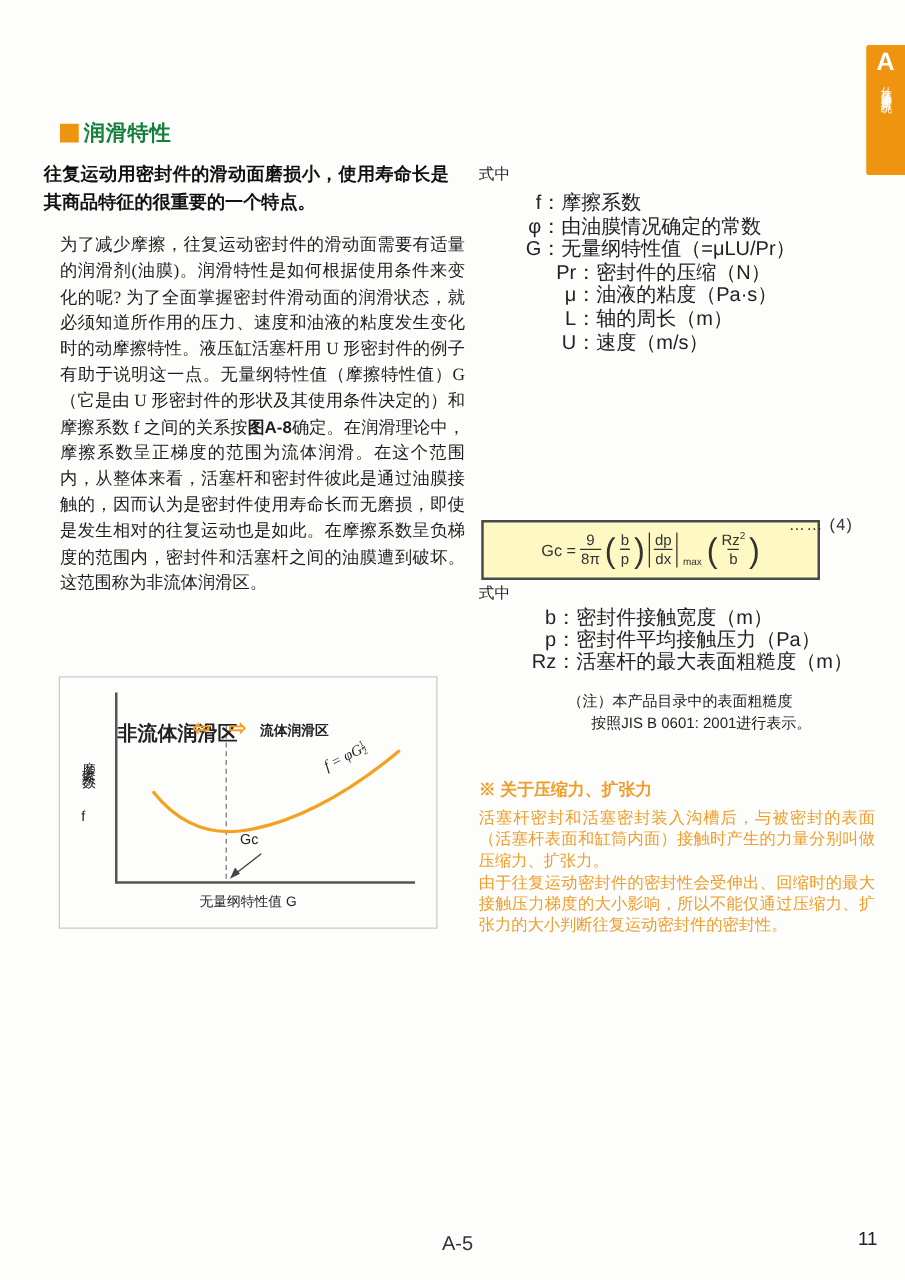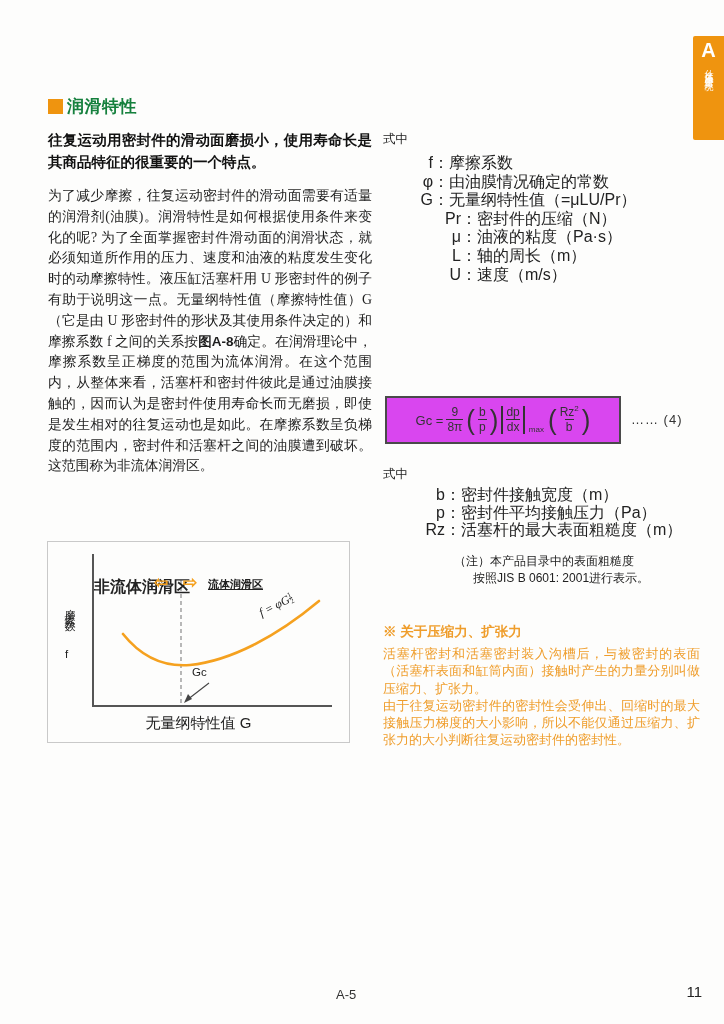--- a/index.html
+++ b/index.html
@@ -18,21 +18,21 @@
   .side-tab .vlabel{
     writing-mode:vertical-rl; color:rgba(255,255,255,.92);
     font-size:9px; letter-spacing:1.5px; margin-top:1px;
   }
   
   .title-row{ position:absolute; left:48px; top:95px; display:flex; align-items:center; gap:4px;}
   .title-sq{ width:15px; height:15px; background:#EF940F; }
   .title-text{ font-size:17px; font-weight:bold; color:#15803d; letter-spacing:.5px;}
   
   .intro{
-    position:absolute; left:48px; top:130px; width:324px;
+    position:absolute; left:35px; top:130px; width:324px;
     font-weight:bold; font-size:14.5px; line-height:21.5px; color:#111;
     text-align:justify;
   }
   .body-para{
     position:absolute; left:48px; top:186px; width:324px;
     font-family:"Liberation Serif", serif; font-size:13.8px; line-height:20.8px;
     text-align:justify; color:#1d1d1d;
   }
   .body-para b{ font-family:"Liberation Sans", sans-serif; font-size:13.5px;}
   
@@ -40,23 +40,23 @@
   .fig-box{
     position:absolute; left:47px; top:541px; width:303px; height:202px;
     border:1px solid #c9c9c9; background:#fdfdfc;
   }
   .fig-box svg{ position:absolute; left:0; top:0; }
   .fig-ylabel{
     position:absolute; left:14px; top:58px; writing-mode:vertical-rl;
     font-size:11px; letter-spacing:4px; color:#222;
   }
   .fig-ysym{ position:absolute; left:17px; top:106px; font-size:11.5px; color:#222;}
-  .fig-xlabel{ position:absolute; left:0; top:172px; width:100%; text-align:center; font-size:15px; color:#222;}
+  .fig-xlabel{ position:absolute; left:0; top:172px; width:100%; text-align:center; font-size:11px; color:#222;}
   .region-left{ position:absolute; left:46px; top:35px; font-size:16px; font-weight:bold; color:#222;}
-  .region-right{ position:absolute; left:160px; top:35px; font-size:11px; font-weight:bold; color:#222;text-decoration:underline;}
+  .region-right{ position:absolute; left:160px; top:35px; font-size:11px; font-weight:bold; color:#222;}
   .arr{ position:absolute; top:30px; font-size:17px; color:#F5A11F; font-weight:bold;}
   .arr.l{ left:106px; } .arr.r{ left:135px; }
   .curve-label{
     position:absolute; left:210px; top:56px; transform:rotate(-27deg);
     font-family:"Liberation Serif", serif; font-style:italic; font-size:12px; color:#222;
     white-space:nowrap;
   }
   .curve-label .minifrac{ display:inline-flex; flex-direction:column; font-size:7px; line-height:6px;
     vertical-align:super; text-align:center; font-style:normal;}
   .curve-label .minifrac .d{ border-top:.8px solid #222;}
@@ -68,43 +68,43 @@
   .var-row.ind .vn{ width:78px; }
   .vars2 .var-row{ line-height:17.6px; }
   .vars2 .var-row .vn{ width:62px; }
   .para2{
     position:absolute; left:383px; top:306px; width:316px;
     font-family:"Liberation Serif", serif; font-size:13.6px; line-height:22.4px;
     text-align:justify; color:#1d1d1d;
   }
   
   .formula-box{
-    position:absolute; left:385px; top:396px; width:236px; height:48px;
-    background:#d946ef; border:2px solid #4a4a4a;
+    position:absolute; left:385px; top:416px; width:271px; height:48px;
+    background:#fef9c3; border:2px solid #4a4a4a;
     display:flex; align-items:center; justify-content:center; gap:3px;
     font-size:13px; color:#333;
   }
   .fr{ display:inline-flex; flex-direction:column; align-items:center; line-height:1.05; font-size:12px;}
   .fr .d{ border-top:1.2px solid #333; padding:1px 1px;}
   .paren{ font-size:26px; font-weight:normal; color:#333; transform:scaleY(1.05); line-height:26px;}
   .vbar{ width:1.4px; height:28px; background:#333;}
   .barsub{ font-size:8px; color:#333; align-self:flex-end; margin:12px 1px 8px 1px;}
   .obar{ text-decoration:overline; }
   .fr sup{ font-size:8px; }
   .formula-tag{ position:absolute; left:631px; top:412px; font-size:13px; color:#333; letter-spacing:1px;}
   .note{ position:absolute; left:430px; top:553px; font-size:12px; line-height:17px; color:#222;margin-left:24px;}
   .note .l2{ padding-left:19px; }
   
   .hl-title{ position:absolute; left:383px; top:623px; font-size:13.5px; font-weight:bold; color:#EF9D2B;}
   .hl-body{
     position:absolute; left:383px; top:645px; width:317px;
     font-size:13px; line-height:17.3px; color:#EF9D2B; text-align:justify;
   }
   
-  .footer-center{ position:absolute; left:336px; top:987px; width:60px; font-size:13px; color:#333;}
+  .footer-center{ position:absolute; left:336px; top:987px; width:60px; text-align:center; font-size:16px; color:#333;}
   .footer-page{ position:absolute; left:668px; top:983px; width:34px; text-align:right; font-size:15px; color:#222;}
 </style>
 </head>
 <body>
 
 <div class="page">
 
   <div class="side-tab">
     <span class="letter">A</span>
     <span class="vlabel">什么是液压密封系统</span>

